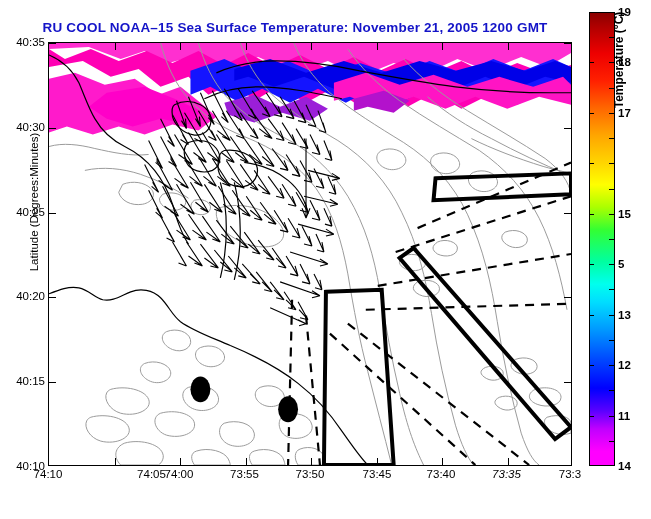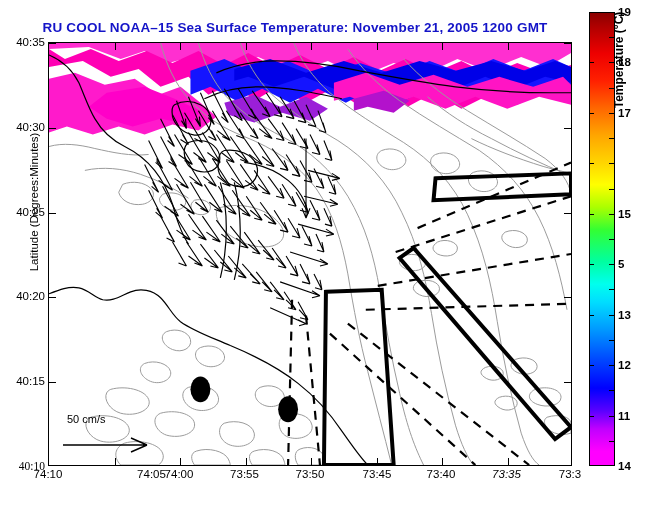--- a/index.html
+++ b/index.html
@@ -75,21 +75,21 @@
 <div id="root">
 
   <div class="title">RU COOL  NOAA–15  Sea Surface Temperature:  November 21, 2005 1200 GMT</div>
 
   <div class="ytick-box">
     <div class="ytick-lbl" style="top:0px;">40:35</div>
     <div class="ytick-lbl" style="top:84.8px;">40:30</div>
     <div class="ytick-lbl" style="top:169.6px;">40:25</div>
     <div class="ytick-lbl" style="top:254.4px;">40:20</div>
     <div class="ytick-lbl" style="top:339.2px;">40:15</div>
-    <div class="ytick-lbl" style="top:424px;font-family:Liberation Serif, serif;">40:10</div>
+    <div class="ytick-lbl" style="top:424px;">40:10</div>
   </div>
 
   <div class="xtick-box">
     <div class="xtick-lbl" style="left:0px;">74:10</div>
     <div class="xtick-lbl" style="left:65.5px;margin-left:38px;">74:05</div>
     <div class="xtick-lbl" style="left:131px;">74:00</div>
     <div class="xtick-lbl" style="left:196.5px;">73:55</div>
     <div class="xtick-lbl" style="left:262px;">73:50</div>
     <div class="xtick-lbl" style="left:329px;">73:45</div>
     <div class="xtick-lbl" style="left:393px;">73:40</div>
@@ -356,26 +356,20 @@
         <ellipse cx="152" cy="348" rx="10" ry="13"></ellipse>
         <ellipse cx="240" cy="368" rx="10" ry="13"></ellipse>
       </g>
 
       </g>
     </svg>
 
     <div class="annot">
     </div>
 
-    <div class="scalebox">
-      <div class="scaletxt">50 cm/s</div>
-      <svg width="110" height="30" style="position:absolute;left:0;top:18px;">
-        <path d="M4,14 L88,14 M88,14 L72,7 M88,14 L72,21" stroke="#000" stroke-width="1.4" fill="none"></path>
-      </svg>
-    </div>
 
     <div>
       <div class="tick-h" style="top:0px;"></div>
       <div class="tick-h" style="top:84.8px;"></div>
       <div class="tick-h" style="top:169.6px;"></div>
       <div class="tick-h" style="top:254.4px;"></div>
       <div class="tick-h" style="top:339.2px;"></div>
       <div class="tick-hr" style="top:0px;"></div>
       <div class="tick-hr" style="top:84.8px;"></div>
       <div class="tick-hr" style="top:169.6px;"></div>

